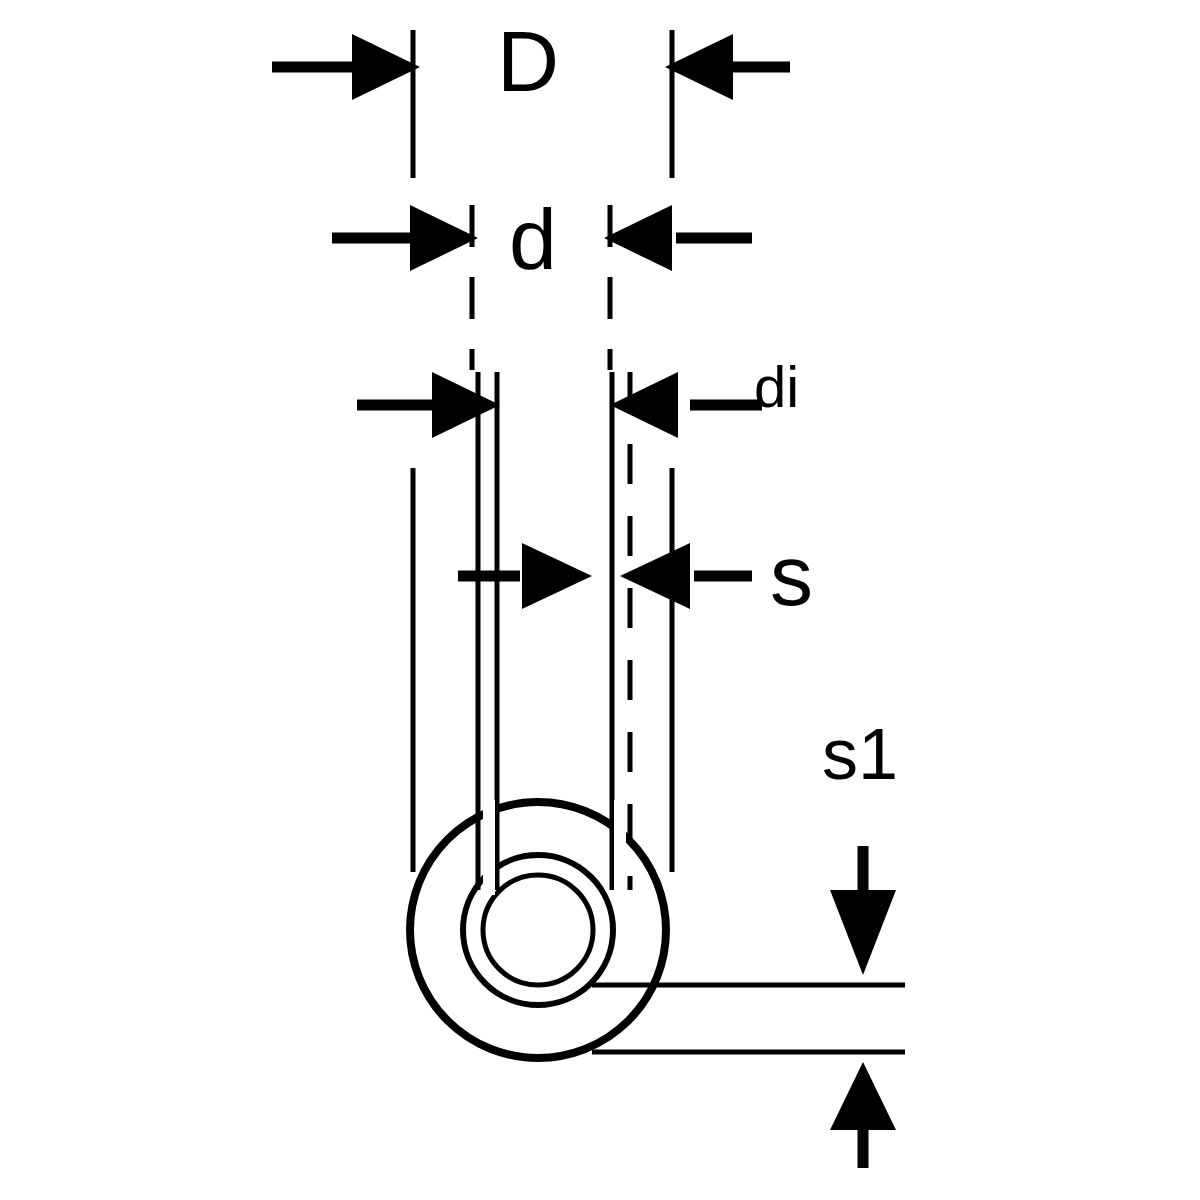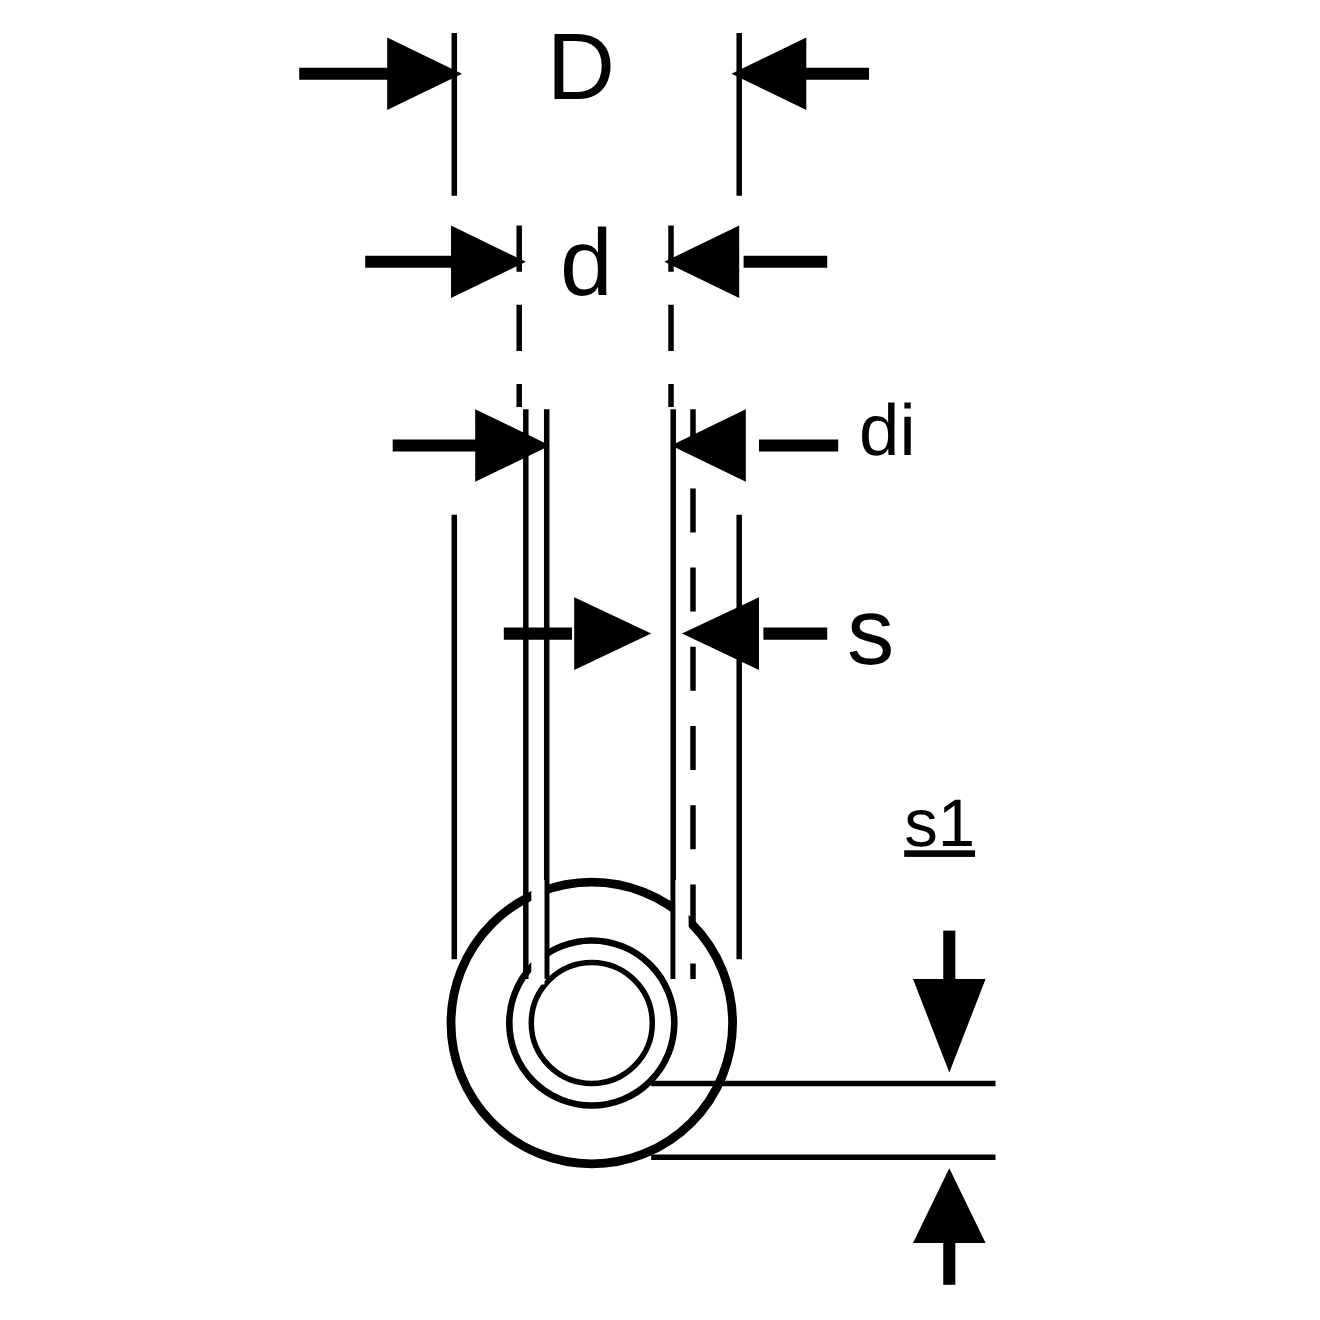--- a/index.html
+++ b/index.html
@@ -28,23 +28,23 @@
     position: absolute;
     color: #000000;
     font-family: "Liberation Sans", sans-serif;
     font-weight: 400;
     line-height: 1;
     white-space: nowrap;
     user-select: none;
   }
   .lbl-D  { left: 497px; top: 18px;  font-size: 86px; }
   .lbl-d  { left: 509px; top: 196px; font-size: 86px; }
-  .lbl-di { left: 781px; top: 358px; font-size: 66px; }
+  .lbl-di { left: 754px; top: 358px; font-size: 58px; }
   .lbl-s  { left: 770px; top: 532px; font-size: 86px; }
-  .lbl-s1 { left: 822px; top: 718px; font-size: 61px; text-decoration: underline; }
+  .lbl-s1 { left: 822px; top: 718px; font-size: 72px; }
 </style>
 </head>
 <body>
 
 <div id="diagram-root">
 
   <svg class="dim-svg" viewBox="0 0 1200 1200">
 
     <g stroke="#000000" fill="none">
 

